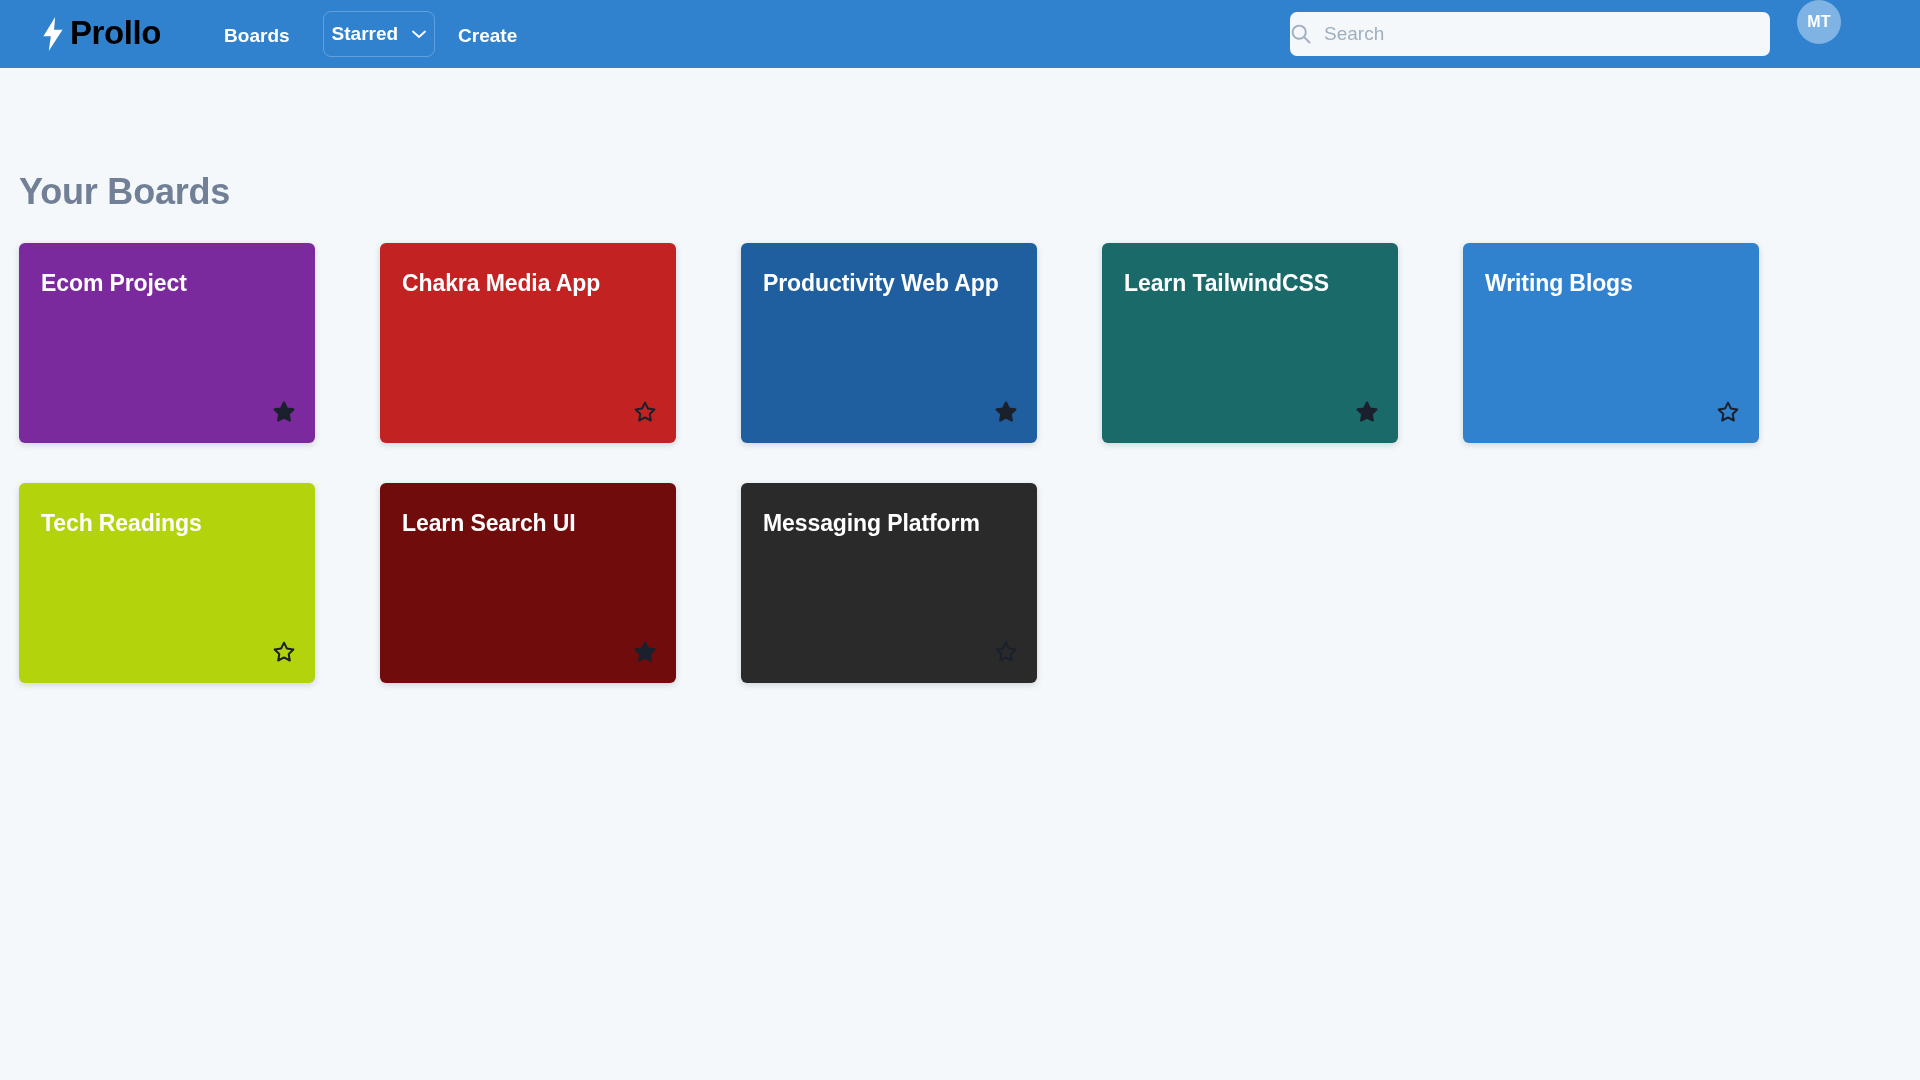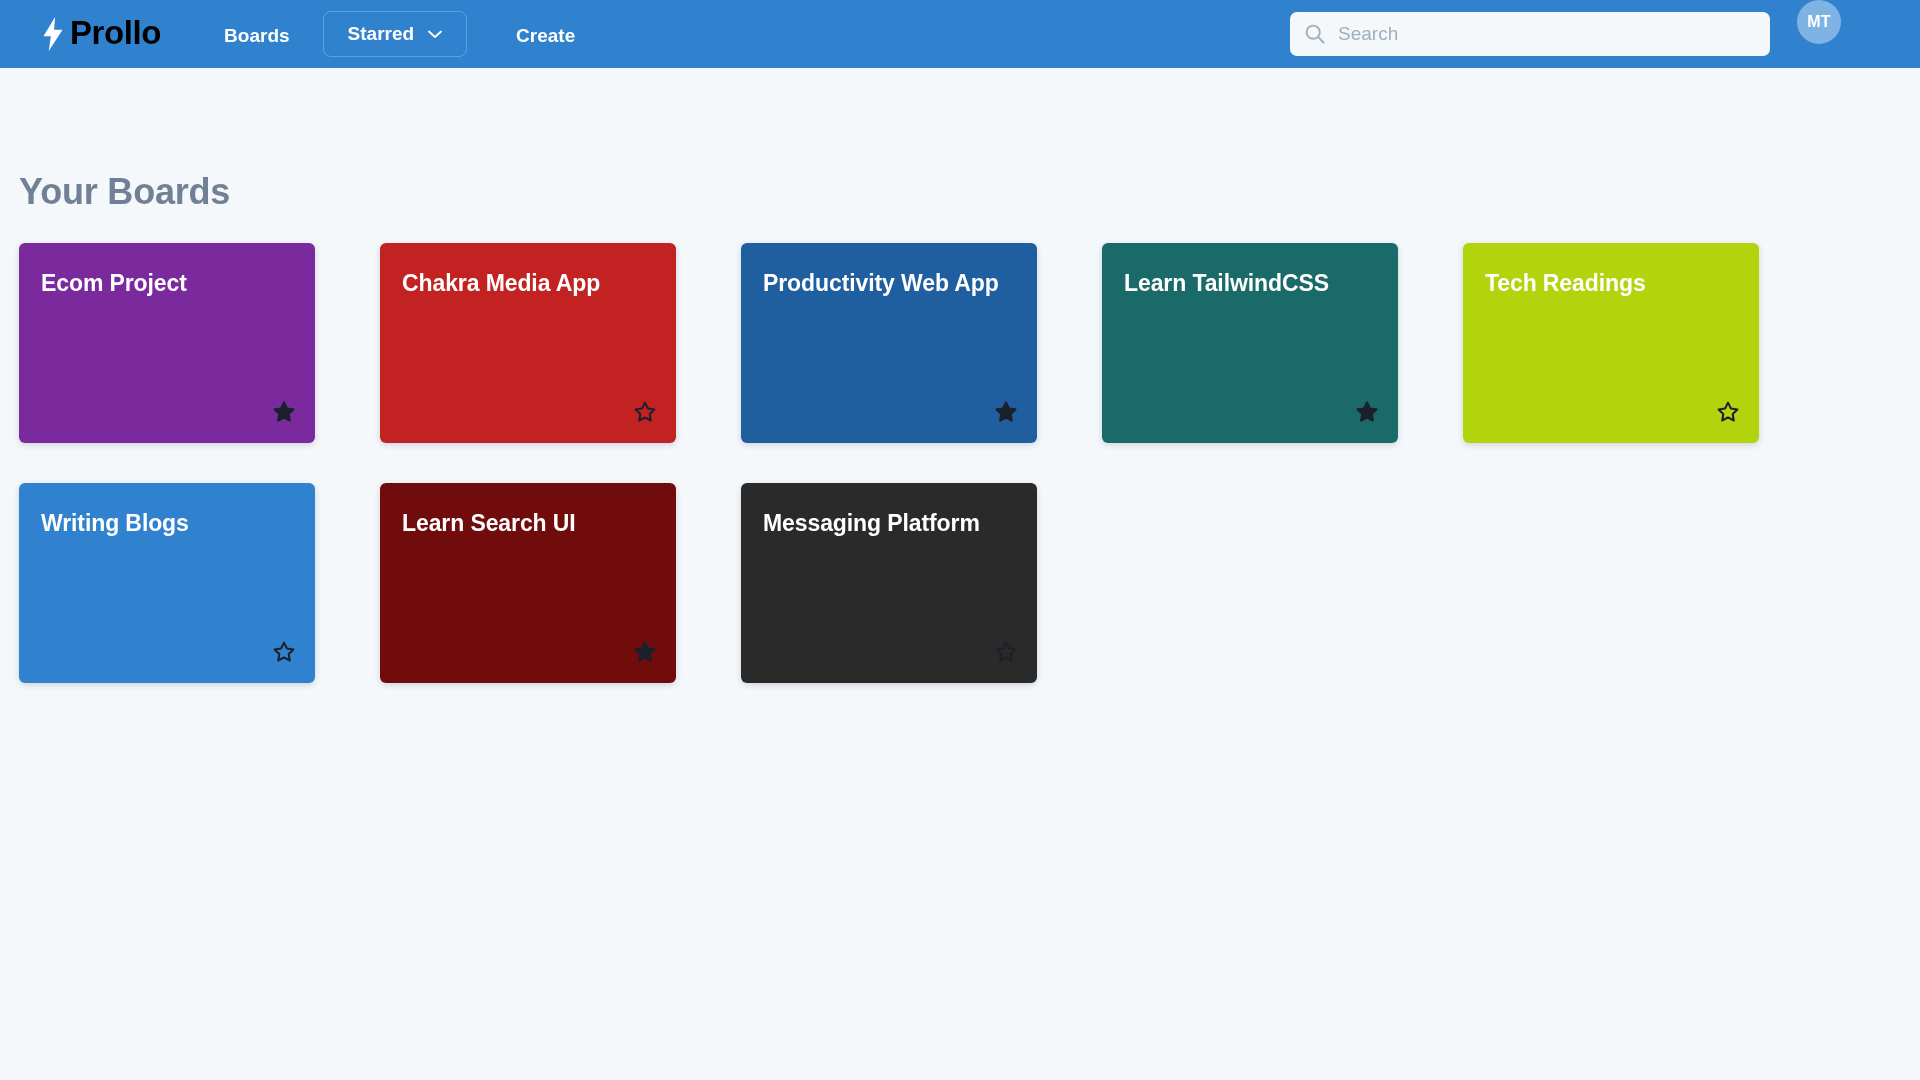--- a/index.html
+++ b/index.html
@@ -64,22 +64,21 @@
     cursor: pointer;
     white-space: nowrap;
     border: 1.5px solid transparent;
     display: flex;
     align-items: center;
     gap: 14px;
   }
   .nav-item.boards { margin-right: 10px; }
   .nav-item.starred {
     border: 1.5px solid #61a0dd;
-    padding: 11px 24px;
-    margin-right: 26px;
+    padding: 11px 8px;
   }
   .nav-item.create { padding-left: 22px; }
 
   .chevron-down {
     display: inline-block;
     width: 14px;
     height: 9px;
     line-height: 0;
   }
   .chevron-down svg { display: block; }
@@ -88,21 +87,21 @@
   .search-wrap {
     position: absolute;
     left: 1290px;
     top: 12px;
     width: 480px;
     height: 44px;
     background: #f4f8fb;
     border-radius: 7px;
     display: flex;
     align-items: center;
-    padding: 0 14px;
+    padding: 0 0;
   }
   .search-icon {
     width: 22px;
     height: 22px;
     flex: 0 0 22px;
     line-height: 0;
     margin-right: 12px;
   }
   .search-icon svg { display: block; }
   .search-input {
@@ -272,38 +271,38 @@
 
   <div class="board-card" style="background: rgb(27, 106, 106);">
     <div class="board-title">Learn TailwindCSS</div>
     <div class="board-star">
           <svg width="22" height="22" viewBox="0 0 22 22" aria-hidden="true">
             <path d="M11 1.6 L13.9 7.5 L20.4 8.45 L15.7 13.0 L16.8 19.5 L11 16.45 L5.2 19.5 L6.3 13.0 L1.6 8.45 L8.1 7.5 Z" fill="#1a202c" stroke="#1a202c" stroke-width="2.2" stroke-linejoin="round"></path>
           </svg>
         </div>
   </div>
 
+  <div class="board-card" style="background: rgb(49, 130, 206);">
+    <div class="board-title">Writing Blogs</div>
+    <div class="board-star">
+          <svg width="22" height="22" viewBox="0 0 22 22" aria-hidden="true">
+            <path d="M11 1.6 L13.9 7.5 L20.4 8.45 L15.7 13.0 L16.8 19.5 L11 16.45 L5.2 19.5 L6.3 13.0 L1.6 8.45 L8.1 7.5 Z" fill="none" stroke="#1a202c" stroke-width="2" stroke-linejoin="round"></path>
+          </svg>
+        </div>
+  </div>
+
   <div class="board-card" style="background: rgb(179, 212, 12);">
     <div class="board-title">Tech Readings</div>
     <div class="board-star">
           <svg width="22" height="22" viewBox="0 0 22 22" aria-hidden="true">
             <path d="M11 1.6 L13.9 7.5 L20.4 8.45 L15.7 13.0 L16.8 19.5 L11 16.45 L5.2 19.5 L6.3 13.0 L1.6 8.45 L8.1 7.5 Z" fill="none" stroke="#1a202c" stroke-width="2" stroke-linejoin="round"></path>
           </svg>
         </div>
   </div>
 
-  <div class="board-card" style="background: rgb(49, 130, 206);">
-    <div class="board-title">Writing Blogs</div>
-    <div class="board-star">
-          <svg width="22" height="22" viewBox="0 0 22 22" aria-hidden="true">
-            <path d="M11 1.6 L13.9 7.5 L20.4 8.45 L15.7 13.0 L16.8 19.5 L11 16.45 L5.2 19.5 L6.3 13.0 L1.6 8.45 L8.1 7.5 Z" fill="none" stroke="#1a202c" stroke-width="2" stroke-linejoin="round"></path>
-          </svg>
-        </div>
-  </div>
-
   <div class="board-card" style="background: rgb(112, 12, 12);">
     <div class="board-title">Learn Search UI</div>
     <div class="board-star">
           <svg width="22" height="22" viewBox="0 0 22 22" aria-hidden="true">
             <path d="M11 1.6 L13.9 7.5 L20.4 8.45 L15.7 13.0 L16.8 19.5 L11 16.45 L5.2 19.5 L6.3 13.0 L1.6 8.45 L8.1 7.5 Z" fill="#1a202c" stroke="#1a202c" stroke-width="2.2" stroke-linejoin="round"></path>
           </svg>
         </div>
   </div>
 
   <div class="board-card" style="background: rgb(43, 42, 42);">

